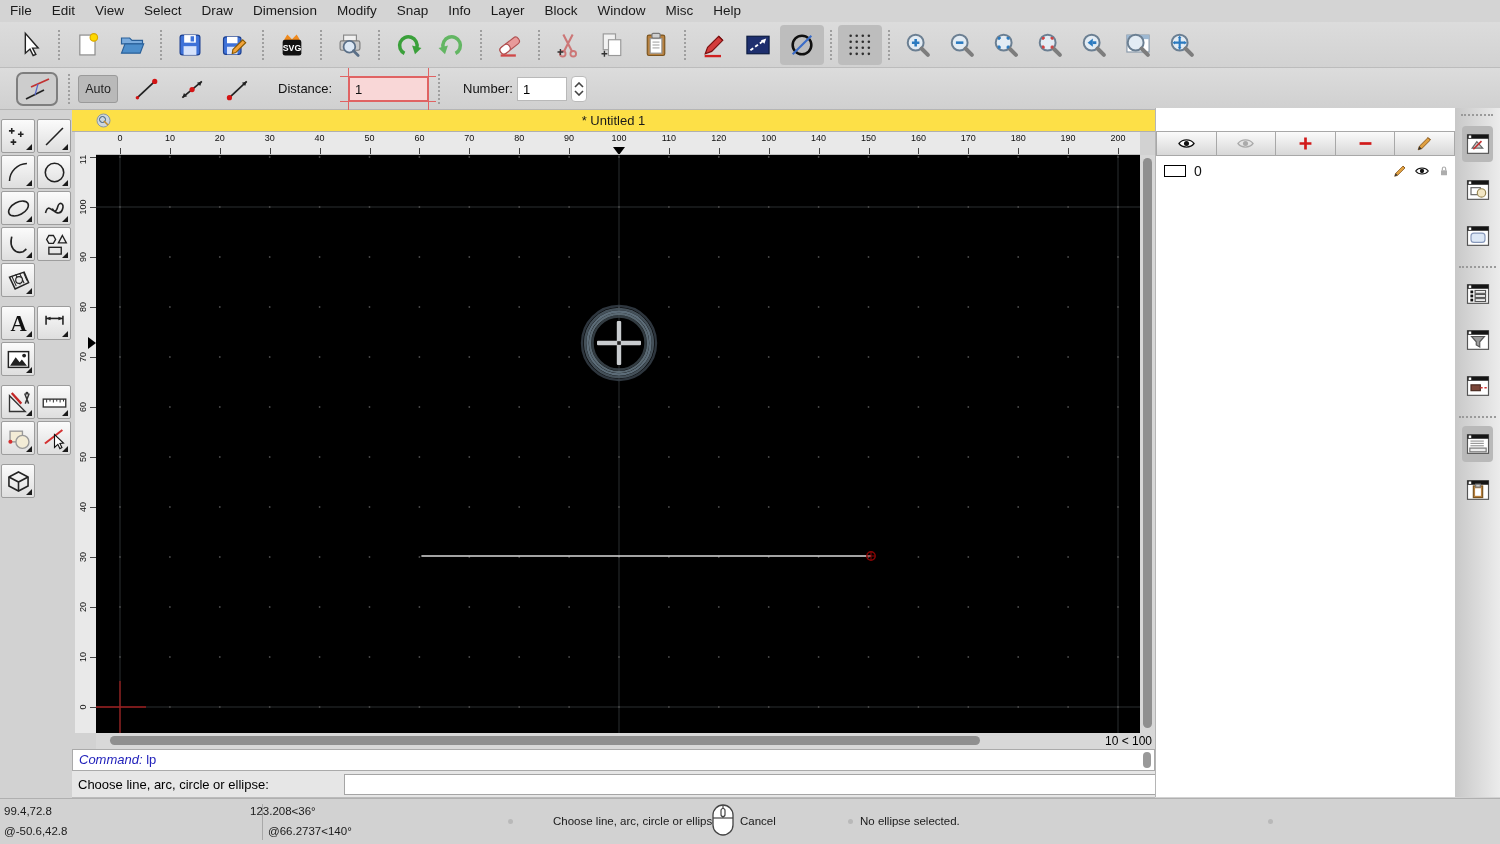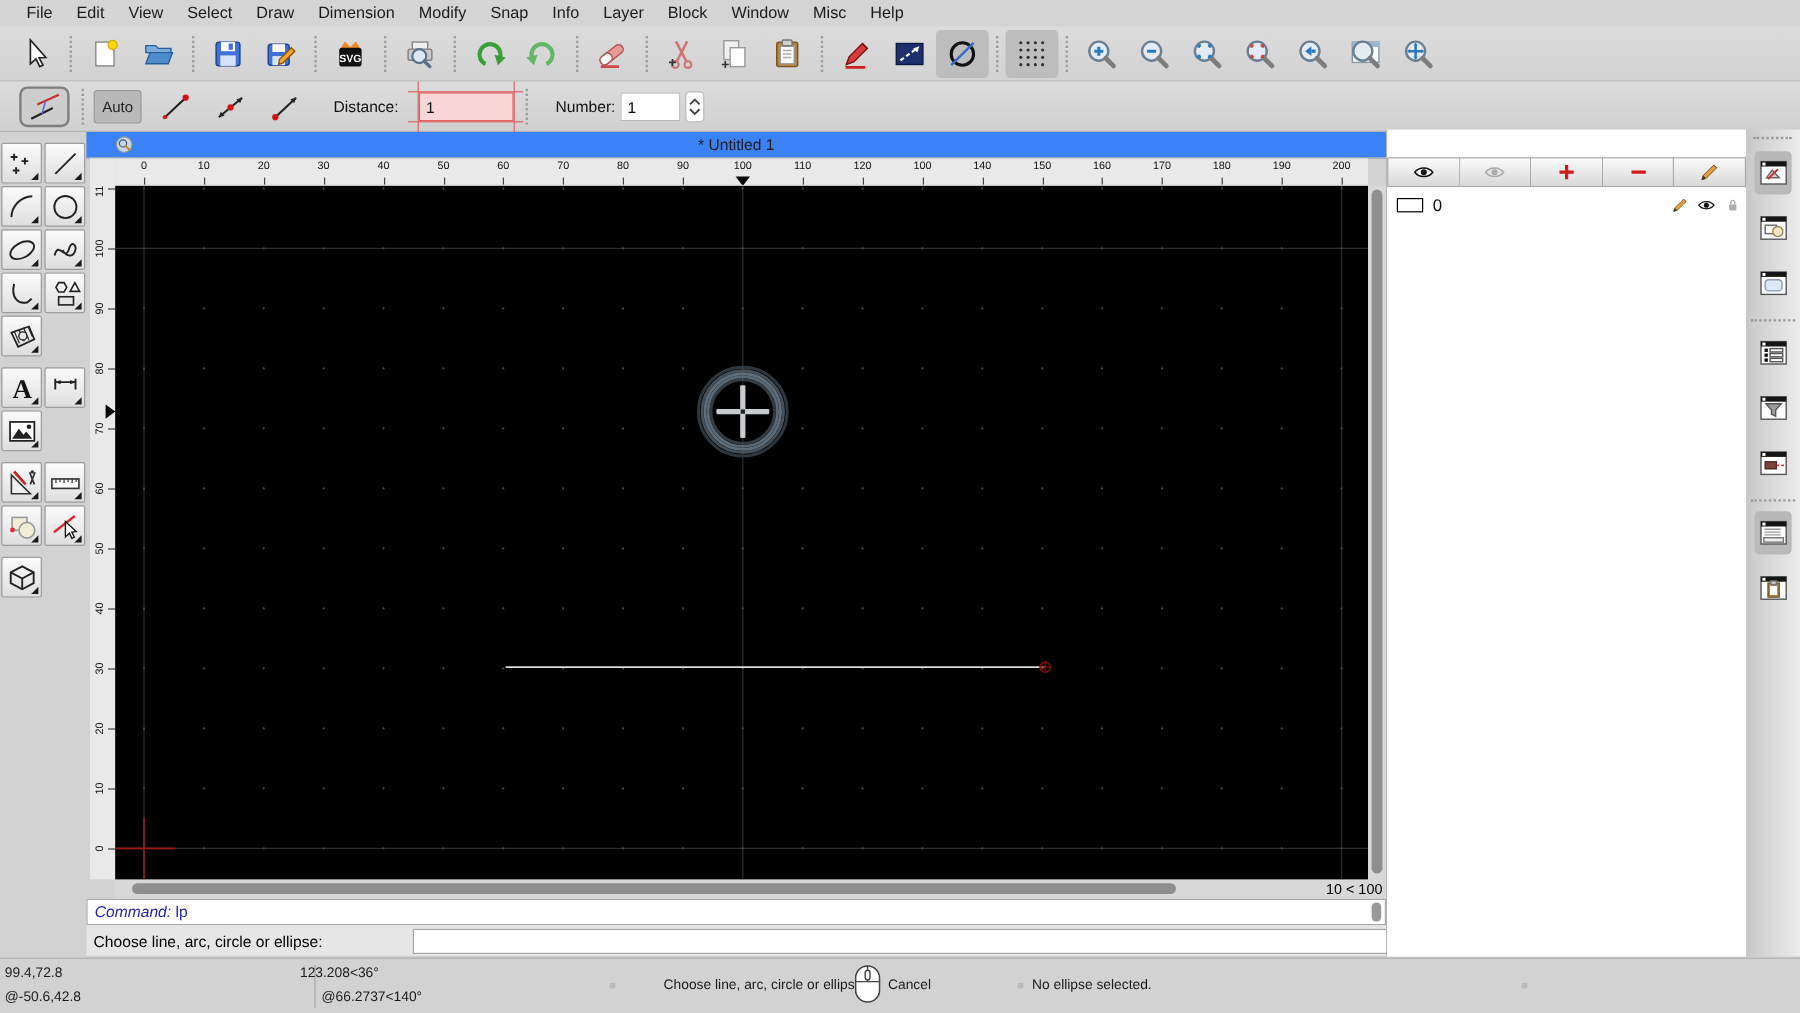--- a/index.html
+++ b/index.html
@@ -1,21 +1,21 @@
 <!DOCTYPE html>
 <html><head>
 <meta charset="utf-8">
 <style>
   * { margin:0; padding:0; box-sizing:border-box; }
   html,body { width:1500px; height:844px; overflow:hidden; }
   body { font-family:"Liberation Sans", sans-serif; background:#d2d2d2; position:relative; color:#111; }
 
   
   #menubar { position:absolute; left:0; top:0; width:1500px; height:22px; background:#d4d4d4;
-             display:flex; align-items:flex-end; padding-left:12px; font-size:13.5px; }
+             display:flex; align-items:flex-end; padding-left:0; font-size:13.5px; }
   .menu-item { padding:0 10px; height:22px; line-height:22px; color:#1a1a1a; }
 
   
   #toolbar1 { position:absolute; left:0; top:22px; width:1500px; height:46px;
               background:linear-gradient(#dcdcdc,#d2d2d2); border-bottom:1px solid #bcbcbc;
               display:flex; align-items:center; padding-left:8px; }
   .tslot { width:44px; height:40px; display:flex; align-items:center; justify-content:center; flex:0 0 auto; }
   .tslot.pressed { background:#bdbdbd; border-radius:4px; }
   .tsep { width:2px; height:30px; border-left:2px dotted #9f9f9f; margin:0 6px; flex:0 0 auto; }
 
@@ -34,21 +34,21 @@
   .red-guide { position:absolute; background:#e06363; }
   #opt-label-number { position:absolute; left:463px; top:0; height:42px; line-height:42px; font-size:13px; }
   #number-field { position:absolute; left:517px; top:9px; width:50px; height:24px; background:#fff;
               border:1px solid #b9b9b9; font-size:13px; padding-left:5px; outline:none; }
   #number-spinner { position:absolute; left:571px; top:8px; width:16px; height:26px; background:#fff;
               border:1px solid #bbb; border-radius:4px; display:flex; flex-direction:column;
               align-items:center; justify-content:center; gap:2px; }
   .osep { position:absolute; top:6px; width:2px; height:30px; border-left:2px dotted #9f9f9f; }
 
   
-  #tabbar { position:absolute; left:72px; top:110px; width:1083px; height:22px; background:#3b82f6;
+  #tabbar { position:absolute; left:72px; top:110px; width:1083px; height:22px; background:#fde047;
             border-bottom:1px solid #b0b0b0; }
   #tab-app-icon { position:absolute; left:24px; top:3px; }
   #tab-title { position:absolute; left:0; width:100%; text-align:center; font-size:13px; line-height:22px; color:#1a1a1a; }
 
   
   #palette { position:absolute; left:0; top:110px; width:72px; height:688px; background:#d2d2d2; }
   .pal { position:absolute; width:34px; height:34px; background:linear-gradient(#fbfbfb,#dedede);
          border:1px solid #9d9d9d; border-radius:2px; display:flex; align-items:center; justify-content:center; }
   .pal::after { content:""; position:absolute; right:2px; bottom:2px;
          border-left:6px solid transparent; border-bottom:6px solid #1a1a1a; }

